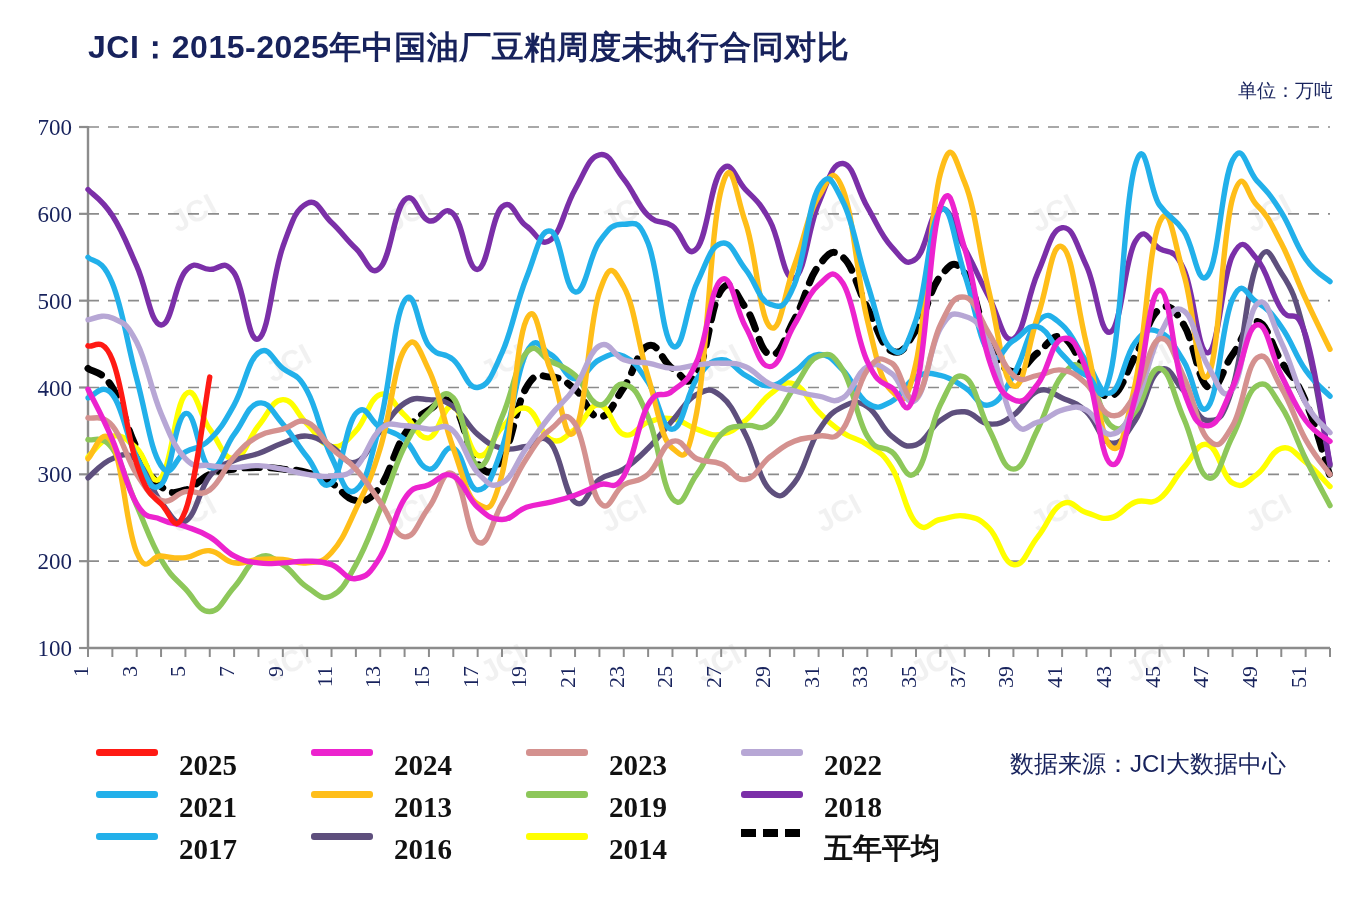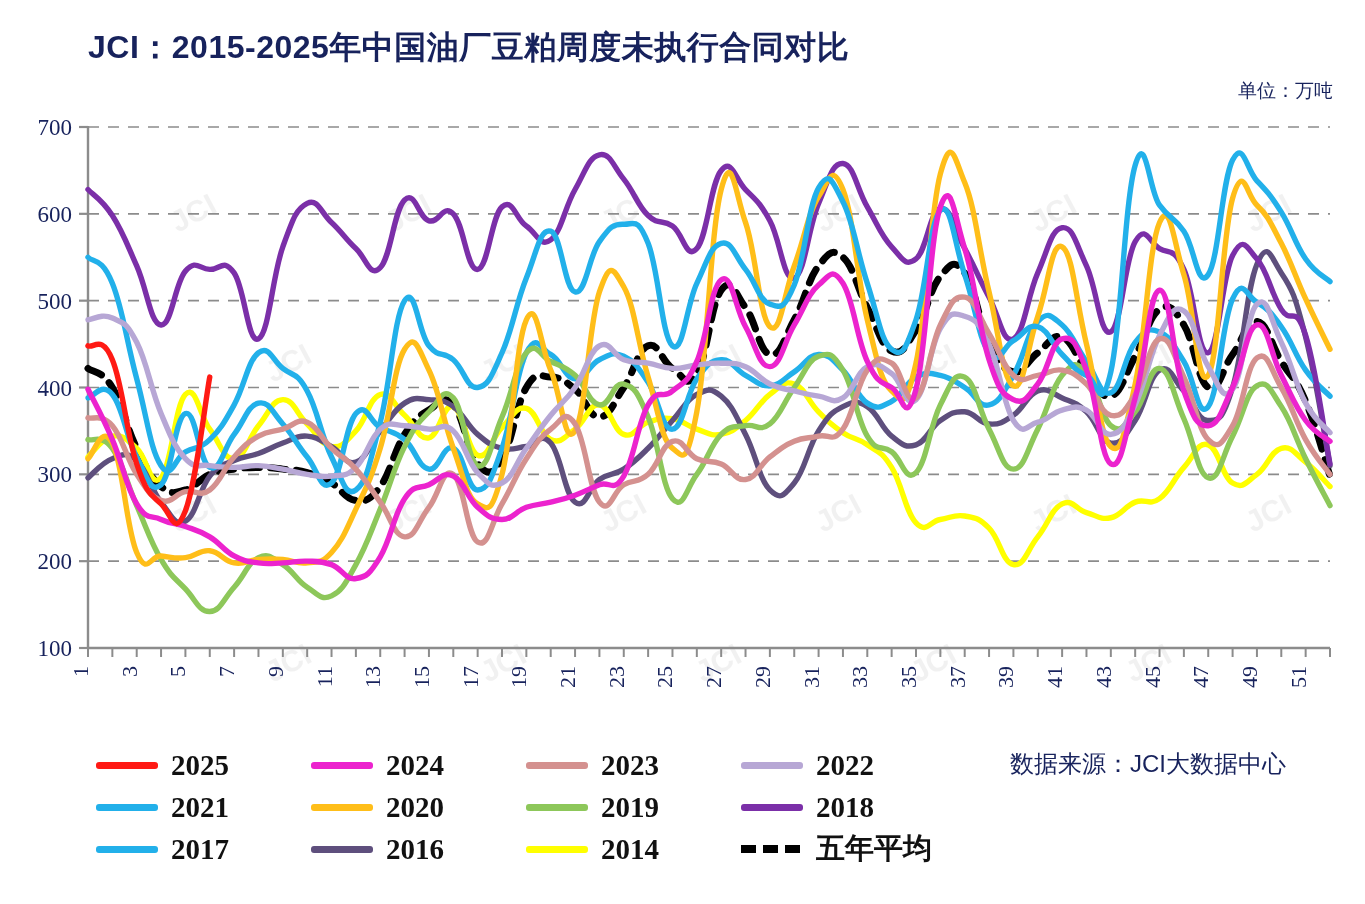--- a/index.html
+++ b/index.html
@@ -70,22 +70,22 @@
     left: 96px;
     top: 744px;
     width: 900px;
     display: grid;
     grid-template-columns: 215px 215px 215px 230px;
     grid-auto-rows: 42px;
     align-items: center;
   }
   .legend-item {
     display: flex;
-    align-items: center;
-    gap: 13px;
+    align-items: flex-start;
+    gap: 21px;
   }
   .legend-swatch {
     width: 62px;
     height: 7px;
     border-radius: 3px;
     flex: 0 0 auto;
   }
   .legend-swatch.dashed {
     height: 8px;
     background: none !important;
@@ -278,21 +278,21 @@
       <div class="legend-item">
         <span class="legend-swatch" style="background: rgb(183, 167, 213);"></span>
         <span class="legend-label">2022</span>
       </div>
       <div class="legend-item">
         <span class="legend-swatch" style="background: rgb(34, 176, 234);"></span>
         <span class="legend-label">2021</span>
       </div>
       <div class="legend-item">
         <span class="legend-swatch" style="background: rgb(255, 190, 25);"></span>
-        <span class="legend-label">2020</span>
+        <span class="legend-label">2013</span>
       </div>
       <div class="legend-item">
         <span class="legend-swatch" style="background: rgb(141, 199, 90);"></span>
         <span class="legend-label">2019</span>
       </div>
       <div class="legend-item">
         <span class="legend-swatch" style="background: rgb(123, 47, 168);"></span>
         <span class="legend-label">2018</span>
       </div>
       <div class="legend-item">

